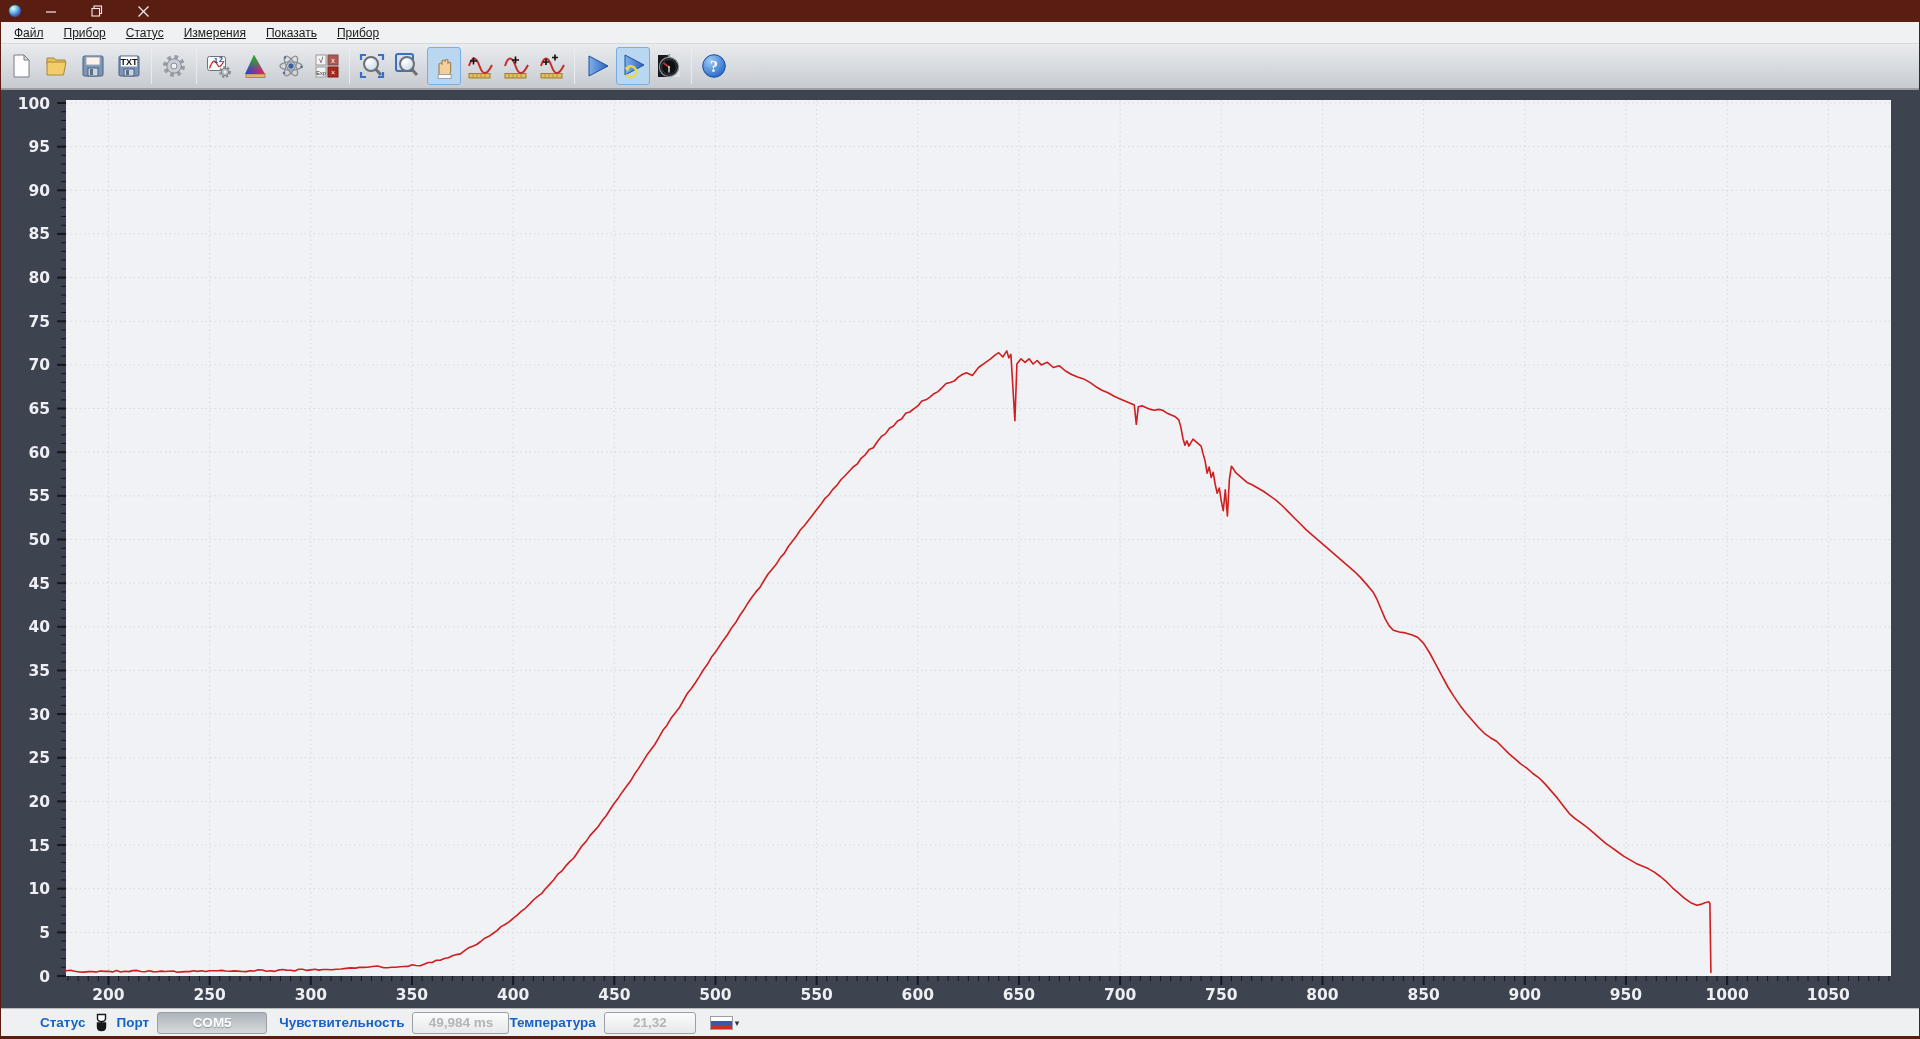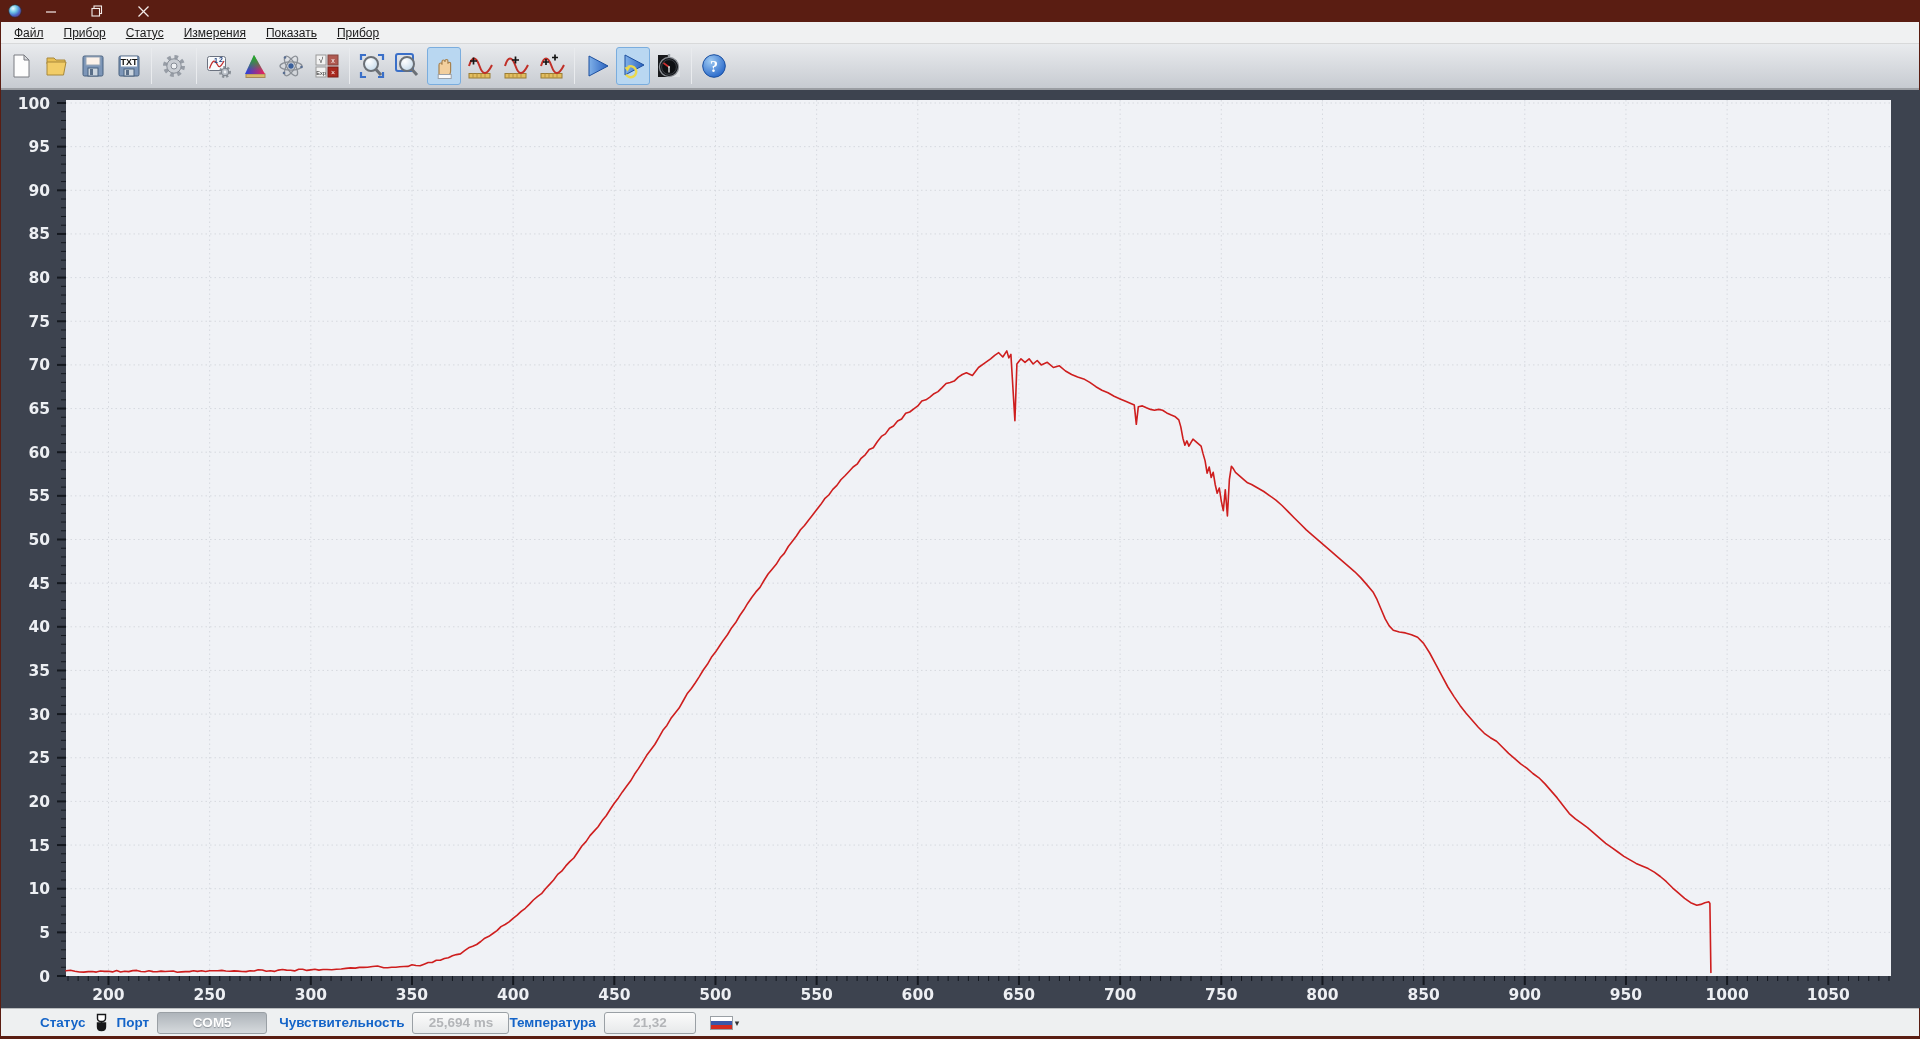--- a/index.html
+++ b/index.html
@@ -712,21 +712,21 @@
     <span style="display:flex;">
       <svg width="15" height="20" viewBox="0 0 15 20">
         <path d="M3.5 1.5 h8 v4 q0 3 -4 3 t-4 -3 z" fill="#ffffff" stroke="#17181a" stroke-width="1.4"></path>
         <path d="M3.5 10 h8 v4 q0 3.5 -4 3.5 t-4 -3.5 z" fill="#17181a" stroke="#17181a" stroke-width="1.4"></path>
         <line x1="7.5" y1="8.5" x2="7.5" y2="10" stroke="#17181a" stroke-width="1.6"></line>
       </svg>
     </span>
     <span class="slabel">Порт</span>
     <div class="sfield com" style="width:110px">COM5</div>
     <span class="slabel" style="margin-left:12px">Чувствительность</span>
-    <div class="sfield dim" style="width:97px">25,694 ms</div>
+    <div class="sfield dim" style="width:97px">49,984 ms</div>
     <span class="slabel" style="margin-left:0">Температура</span>
     <div class="sfield dim" style="width:92px">21,32</div>
     <span class="flag">
       <span class="stripes">
         <i style="background:#fff"></i>
           <i style="background:#3a57a8"></i>
           <i style="background:#d52b1e"></i>
       </span>
       <span class="chev">▾</span>
     </span>

